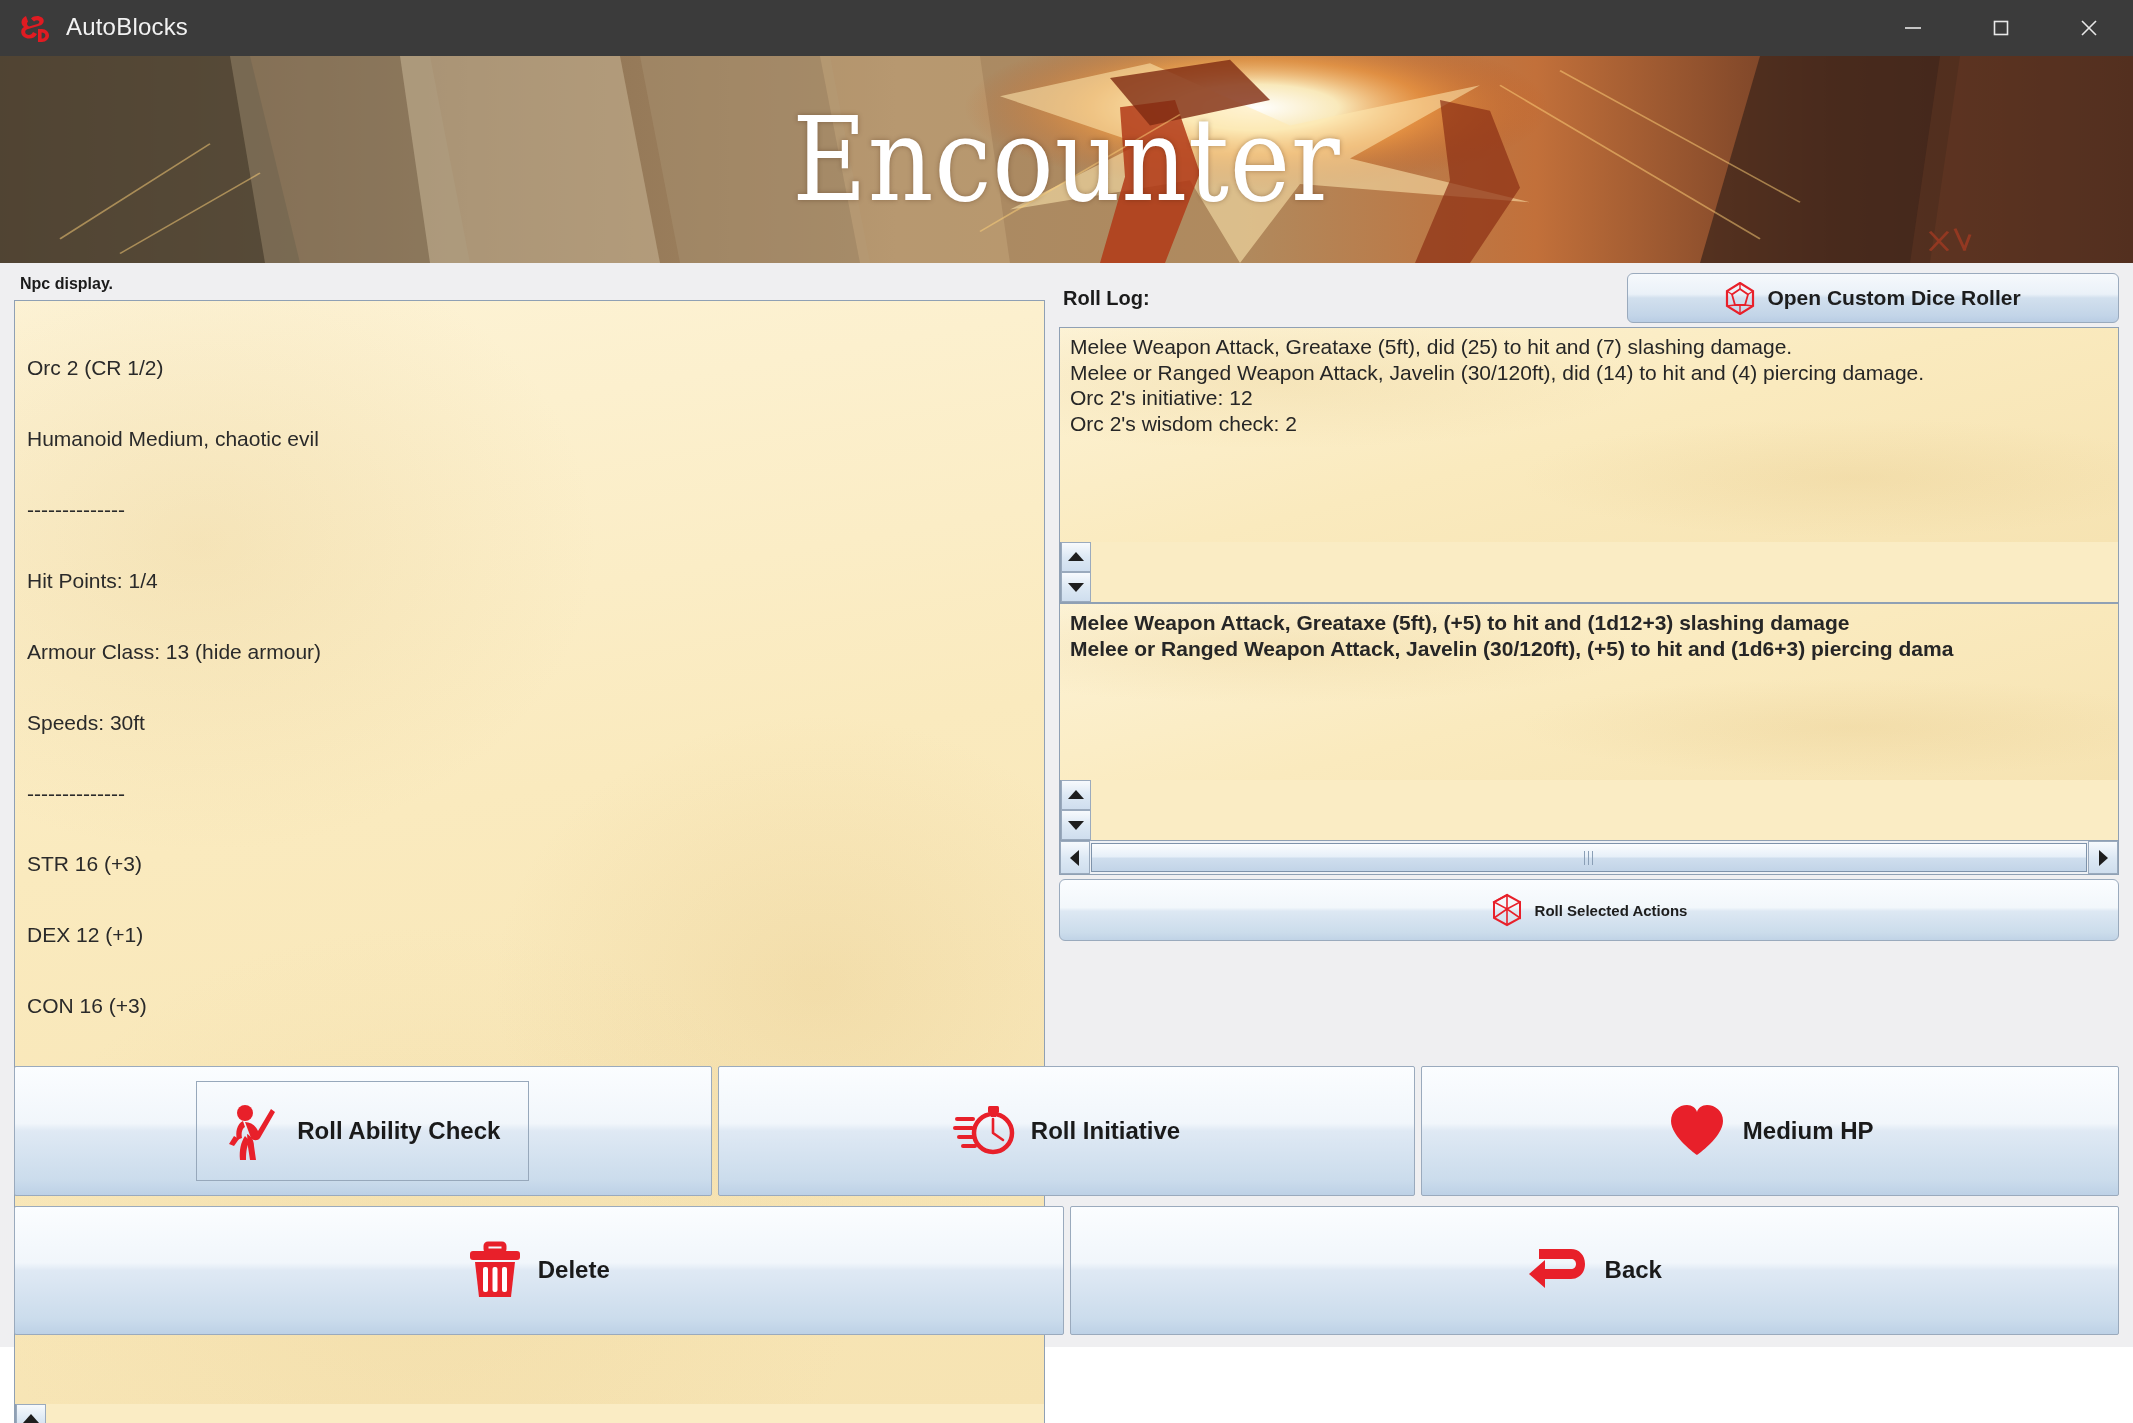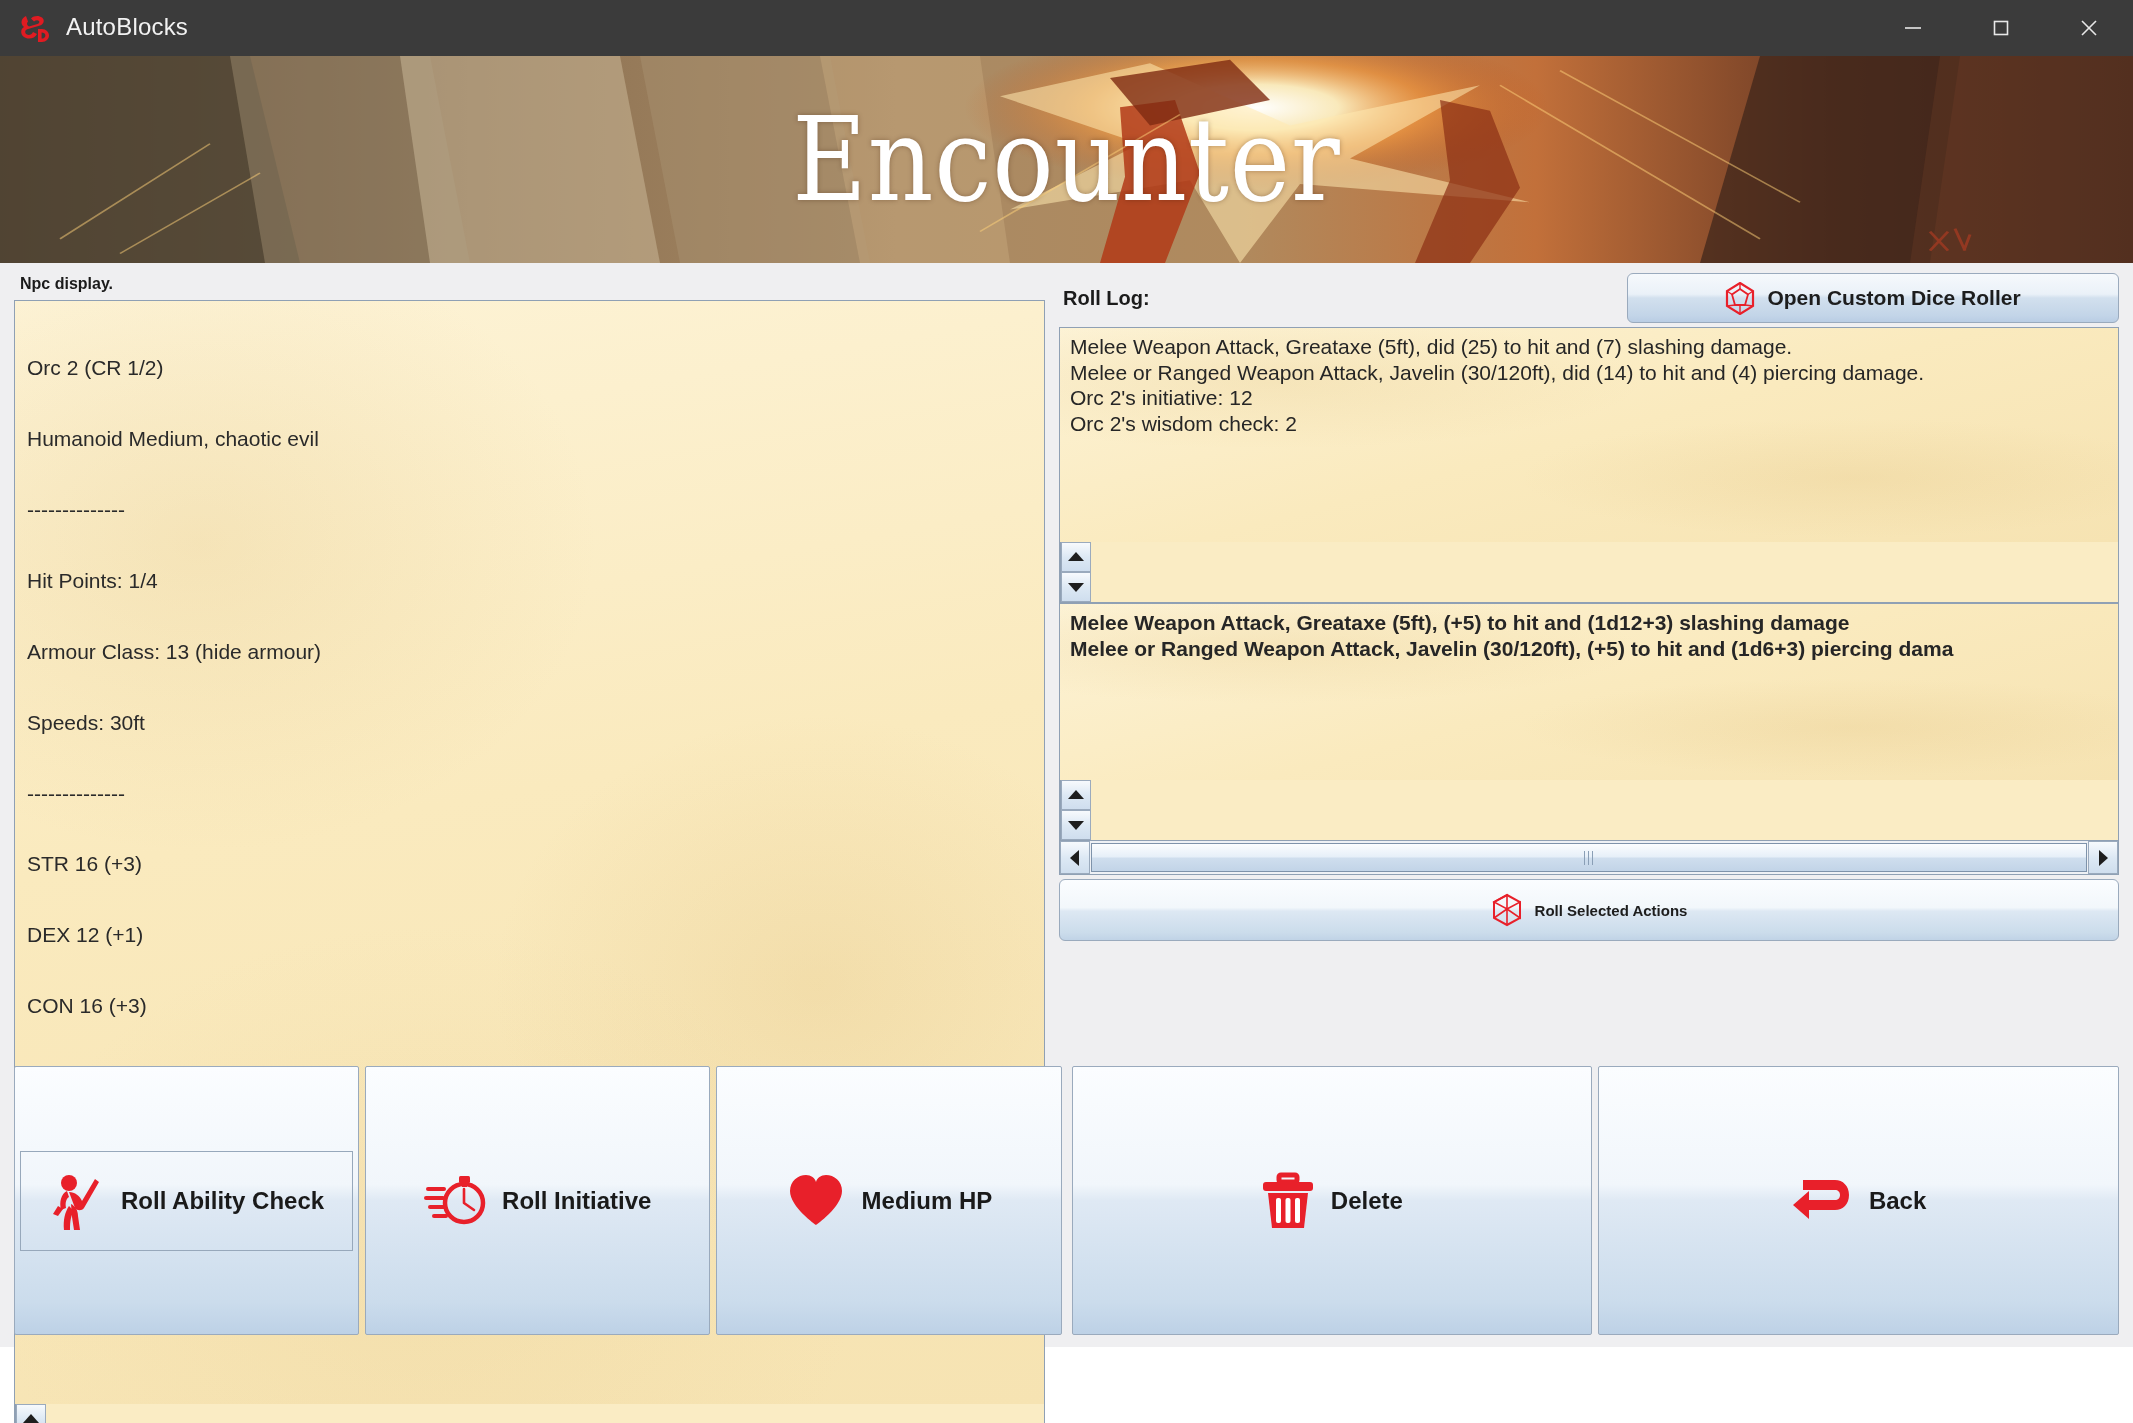--- a/index.html
+++ b/index.html
@@ -270,21 +270,21 @@
     display:flex; align-items:center; justify-content:center;
   }
   .hs-grip { width: 10px; height: 14px;
     background: repeating-linear-gradient(to right,#8a9fb6 0 1px, transparent 1px 4px); }
 
   
   .btn-rows {
     padding: 8px 14px 12px 14px;
     box-sizing: border-box;
     display: flex;
-    flex-direction: row;
+    flex-direction: column;
     gap: 10px;
     flex: 1 1 auto;
   }
   .btn-row { display: flex; gap: 6px; flex: 1 1 0; }
   .big-btn {
     flex: 1 1 0;
     position: relative;
     display: flex;
     align-items: center;
     justify-content: center;

